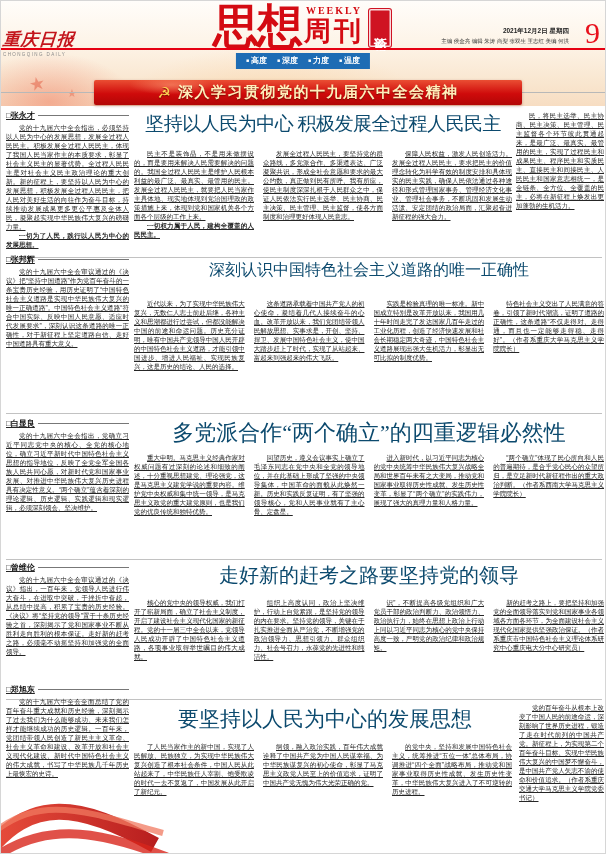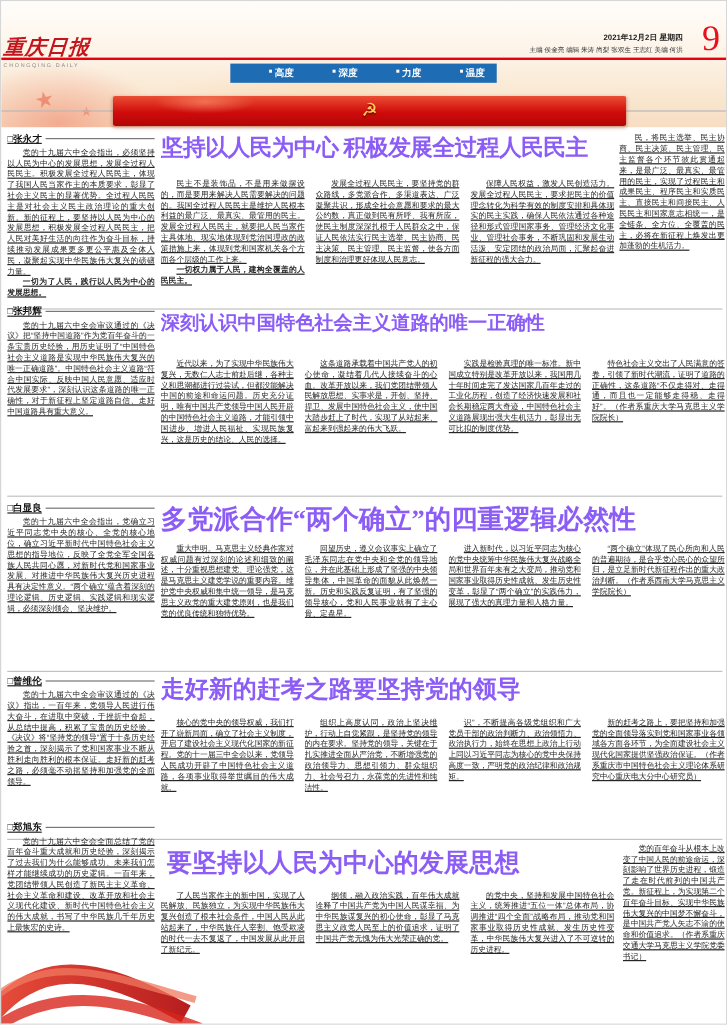--- a/index.html
+++ b/index.html
@@ -41,21 +41,21 @@
   .issue-info { position:absolute; right:36px; top:26px; text-align:right; }
   .issue-date { font-size:6.5px; font-weight:bold; color:#222; }
   .issue-staff { font-size:5.5px; color:#333; margin-top:2px; }
   .page-num { position:absolute; right:5px; top:17px; font-family:"Liberation Serif","DejaVu Serif",serif;
               font-size:30px; color:#e8101c; line-height:30px; }
 
   .red-rule { position:absolute; left:0; top:47px; width:100%; height:2px; background:#e60012; }
 
   .tab-bar { position:absolute; left:50%; top:52px; transform:translateX(-50%);
              background:#1e6cb4; display:flex; gap:10px; padding:2px 10px 3px; }
-  .tab { display:flex; align-items:center; gap:2px; color:#fff; font-size:8px; font-weight:bold; cursor:pointer;margin-left:22px; }
+  .tab { display:flex; align-items:center; gap:2px; color:#fff; font-size:8px; font-weight:bold; cursor:pointer; }
   .tab .sq { font-size:5px; line-height:5px; }
 
   
   .banner-line { position:absolute; left:0; top:91px; width:100%; border-top:1px solid #b8b8b8; }
   .banner { position:absolute; left:93px; top:79px; width:428px; height:25px; border-radius:2px;
             display:flex; align-items:center; justify-content:center; gap:7px;
             background:
               radial-gradient(60px 14px at 18% 20%, rgba(255,160,120,.55), rgba(255,160,120,0) 70%),
               linear-gradient(180deg,#ea4e33 0%, #cf0b0b 55%, #b20606 100%);
             box-shadow:0 1px 3px rgba(120,20,10,.35); }
@@ -66,22 +66,22 @@
   
   .hdiv { position:absolute; left:5px; right:3px; border-top:1px solid #c2c2c2; }
   #div1{top:256px;} #div2{top:412px;} #div3{top:558px;} #div4{top:698px;}
 
   .abs { position:absolute; }
   .coltext { font-size:6.5px; line-height:9px; text-align:justify; color:#262626; overflow:hidden;text-decoration:underline; }
   .coltext p { text-indent:2em; }
   .coltext p.b { font-weight:bold; }
   .author { font-size:8px; font-weight:bold; color:#111; display:flex; align-items:center; gap:3px; margin-bottom:3px; }
   .author::after { content:""; flex:1; border-top:1px solid #777; }
-  .headline { font-family:"Liberation Serif","DejaVu Serif",serif; font-weight:700; color:#8b5cf6;
-              line-height:1.15; overflow:hidden; white-space:nowrap; }
+  .headline { font-family:"Liberation Serif","DejaVu Serif",serif; font-weight:400; color:#0c4a6e;
+              text-align:center; line-height:1.15; overflow:hidden; white-space:nowrap; }
   .body-row { display:flex; gap:9px; }
   .body-row .coltext { flex:1; height:100%; }
 
   
   #a1-left  { left:5px;  top:110px; width:123px; height:142px; }
   #a1-title { left:133px; top:112px; width:378px; font-size:19px; letter-spacing:-0.5px; }
   #a1-side  { left:515px; top:110px; width:88px;  height:142px; }
   #a1-body  { left:133px; top:148px; width:378px; height:104px; }
   
   #a2-left  { left:5px;  top:254px; width:123px; height:146px; }
@@ -112,20 +112,30 @@
   <div class="header-bg"></div>
   <span class="star-decor star-a">★</span>
   <span class="star-decor star-b">★</span>
   <span class="star-decor star-c">★</span>
 
   <div class="logo">
     <div class="logo-cn">重庆日报</div>
     <div class="logo-en">CHONGQING DAILY</div>
   </div>
 
+  <div class="masthead">
+    <div class="mast-main">思想</div>
+    <div class="mast-col">
+      <div class="mast-weekly">WEEKLY</div>
+      <div class="mast-sub">周刊</div>
+    </div>
+    <div class="mast-badge">
+      <span>新论</span>
+    </div>
+  </div>
 
   <div class="issue-info">
     <div class="issue-date">2021年12月2日 星期四</div>
     <div class="issue-staff">主编 侯金亮 编辑 朱涛 尚梨 张双生 王志红 美编 何洪</div>
   </div>
   <div class="page-num">9</div>
 
   <div class="red-rule"></div>
 
   <div class="tab-bar">
@@ -143,20 +153,21 @@
     </div>
     <div class="tab">
       <span class="sq">■</span>
       <span>温度</span>
     </div>
   </div>
 
   <div class="banner-line"></div>
   <div class="banner">
     <span class="banner-emblem">☭</span>
+    <span class="banner-text">深入学习贯彻党的十九届六中全会精神</span>
   </div>
 
   <section>
     <div id="a1-left" class="abs coltext">
       <div class="author">□张永才</div>
       <div>
           <p>党的十九届六中全会指出，必须坚持以人民为中心的发展思想，发展全过程人民民主。积极发展全过程人民民主，体现了我国人民当家作主的本质要求，彰显了社会主义民主的显著优势。全过程人民民主是对社会主义民主政治理论的重大创新。新的征程上，要坚持以人民为中心的发展思想，积极发展全过程人民民主，把人民对美好生活的向往作为奋斗目标，持续推动发展成果更多更公平惠及全体人民，凝聚起实现中华民族伟大复兴的磅礴力量。</p>
           <p class="b">一切为了人民，践行以人民为中心的发展思想。</p>
         </div>
     </div>

